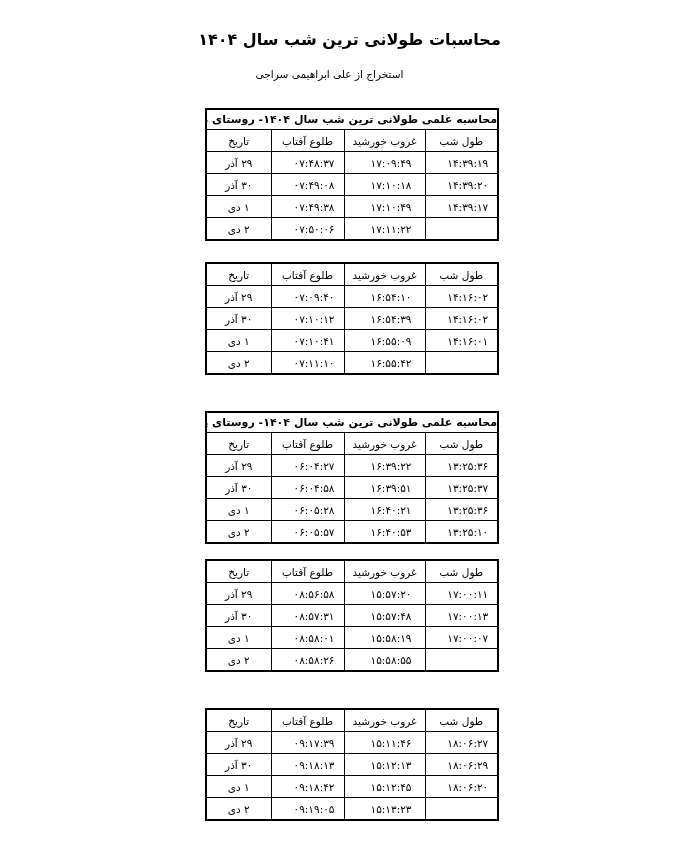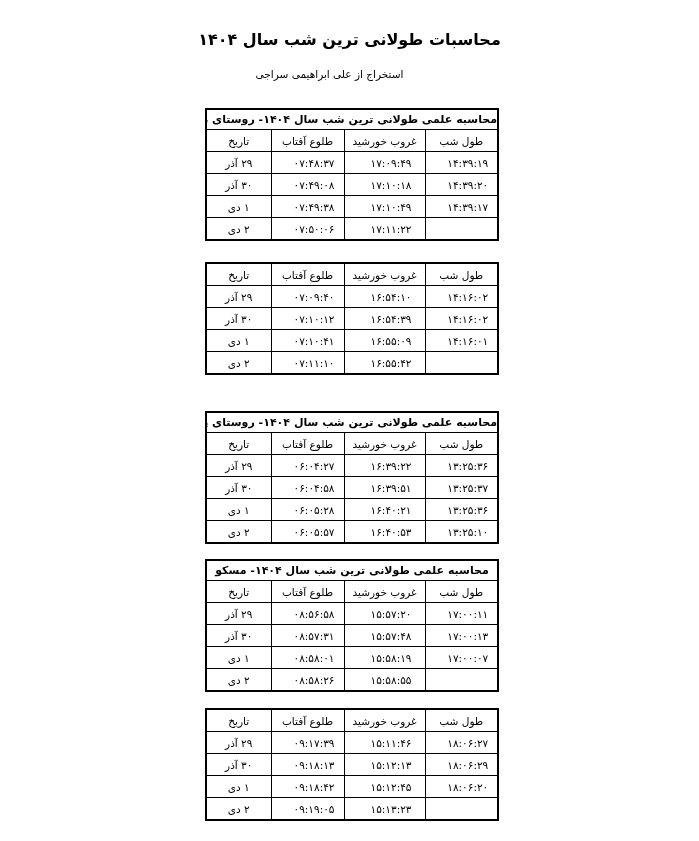--- a/index.html
+++ b/index.html
@@ -173,23 +173,20 @@
     <div class="tbl-wrap" style="top: 559px;">
       <table>
         <colgroup>
           <col class="c-night">
           <col class="c-sunset">
           <col class="c-sunrise">
           <col class="c-date">
         </colgroup>
         <tbody>
           <tr>
-            <th class="caption-cell" colspan="4">محاسبه علمی طولانی ترین شب سال ۱۴۰۴- مسکو</th>
-          </tr>
-          <tr>
             <td>طول شب</td>
             <td>غروب خورشید</td>
             <td>طلوع آفتاب</td>
             <td>تاریخ</td>
           </tr>
           <tr>
             <td class="num">۱۷:۰۰:۱۱</td>
             <td class="num">۱۵:۵۷:۲۰</td>
             <td class="num">۰۸:۵۶:۵۸</td>
             <td>۲۹ آذر</td>

